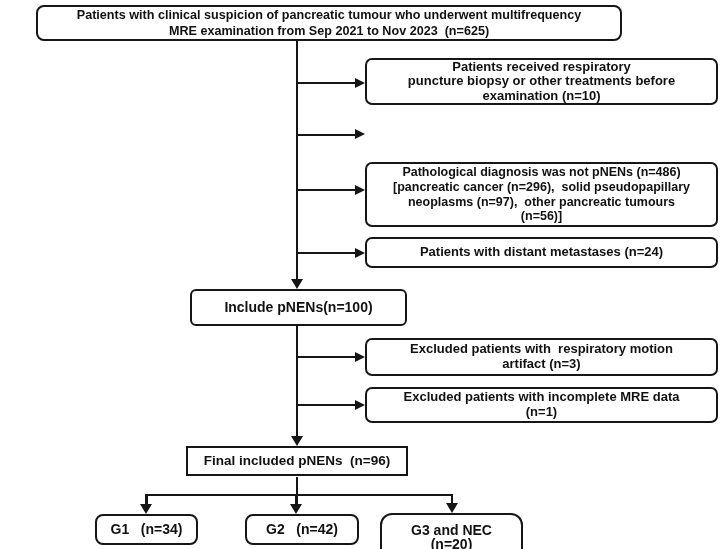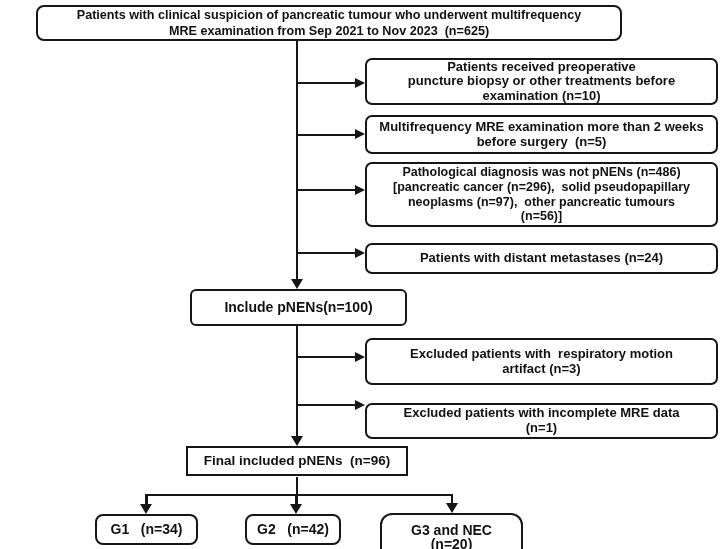--- a/index.html
+++ b/index.html
@@ -100,64 +100,60 @@
 
   <div class="stub" style="left:450.75px; top:494px; height:10px;"></div>
   <div class="arr-d" style="left:445.5px; top:503px;"></div>
 
   <div class="box" style="left:7px; top:5px; width:586px; height:36px; border-radius:8px;margin-left:29px;">
     <span class="ln f-top">Patients with clinical suspicion of pancreatic tumour who underwent multifrequency</span>
     <span class="ln f-top">MRE examination from Sep 2021 to Nov 2023  (n=625)</span>
   </div>
 
   <div class="box" style="left:365px; top:58px; width:353px; height:47px;">
-    <span class="ln">Patients received preoperative</span>
+    <span class="ln">Patients received respiratory</span>
     <span class="ln">puncture biopsy or other treatments before</span>
     <span class="ln">examination (n=10)</span>
   </div>
 
-  <div class="box" style="left:365px; top:115px; width:353px; height:39px;">
-    <span class="ln">Multifrequency MRE examination more than 2 weeks</span>
-    <span class="ln">before surgery  (n=5)</span>
-  </div>
 
   <div class="box" style="left:365px; top:162px; width:353px; height:65px;">
     <span class="ln f-sm">Pathological diagnosis was not pNENs (n=486)</span>
     <span class="ln f-sm">[pancreatic cancer (n=296),  solid pseudopapillary</span>
     <span class="ln f-sm">neoplasms (n=97),  other pancreatic tumours</span>
     <span class="ln f-sm">(n=56)]</span>
   </div>
 
-  <div class="box" style="left:365px; top:243px; width:353px; height:31px;">
+  <div class="box" style="left:365px; top:237px; width:353px; height:31px;">
     <span class="ln">Patients with distant metastases (n=24)</span>
   </div>
 
   <div class="box" style="left:190px; top:289px; width:217px; height:37px; border-radius:6px;">
     <span class="ln f-lg">Include pNENs(n=100)</span>
   </div>
 
-  <div class="box" style="left:365px; top:338px; width:353px; height:47px;">
+  <div class="box" style="left:365px; top:338px; width:353px; height:38px;">
     <span class="ln">Excluded patients with  respiratory motion</span>
     <span class="ln">artifact (n=3)</span>
   </div>
 
-  <div class="box" style="left:365px; top:387px; width:353px; height:36px;margin-top:16px;">
+  <div class="box" style="left:365px; top:387px; width:353px; height:36px;">
     <span class="ln">Excluded patients with incomplete MRE data</span>
     <span class="ln">(n=1)</span>
   </div>
 
   <div class="box" style="left:186px; top:446px; width:222px; height:30px; border-radius:0;">
     <span class="ln f-md">Final included pNENs  (n=96)</span>
   </div>
 
   <div class="box" style="left:95px; top:514px; width:103px; height:31px; border-radius:8px;">
     <span class="ln f-lg">G1   (n=34)</span>
   </div>
 
-  <div class="box" style="left:245px; top:514px; width:96px; height:31px; border-radius:8px;">
+  <div class="box" style="left:245px; top:514px; width:114px; height:31px; border-radius:8px;">
     <span class="ln f-lg">G2   (n=42)</span>
   </div>
 
   <div class="box" style="left:380px; top:513px; width:143px; height:48px; border-radius:12px;">
     <span class="ln f-lg">G3 and NEC</span>
     <span class="ln f-lg">(n=20)</span>
   </div>
 
 </div>
 

